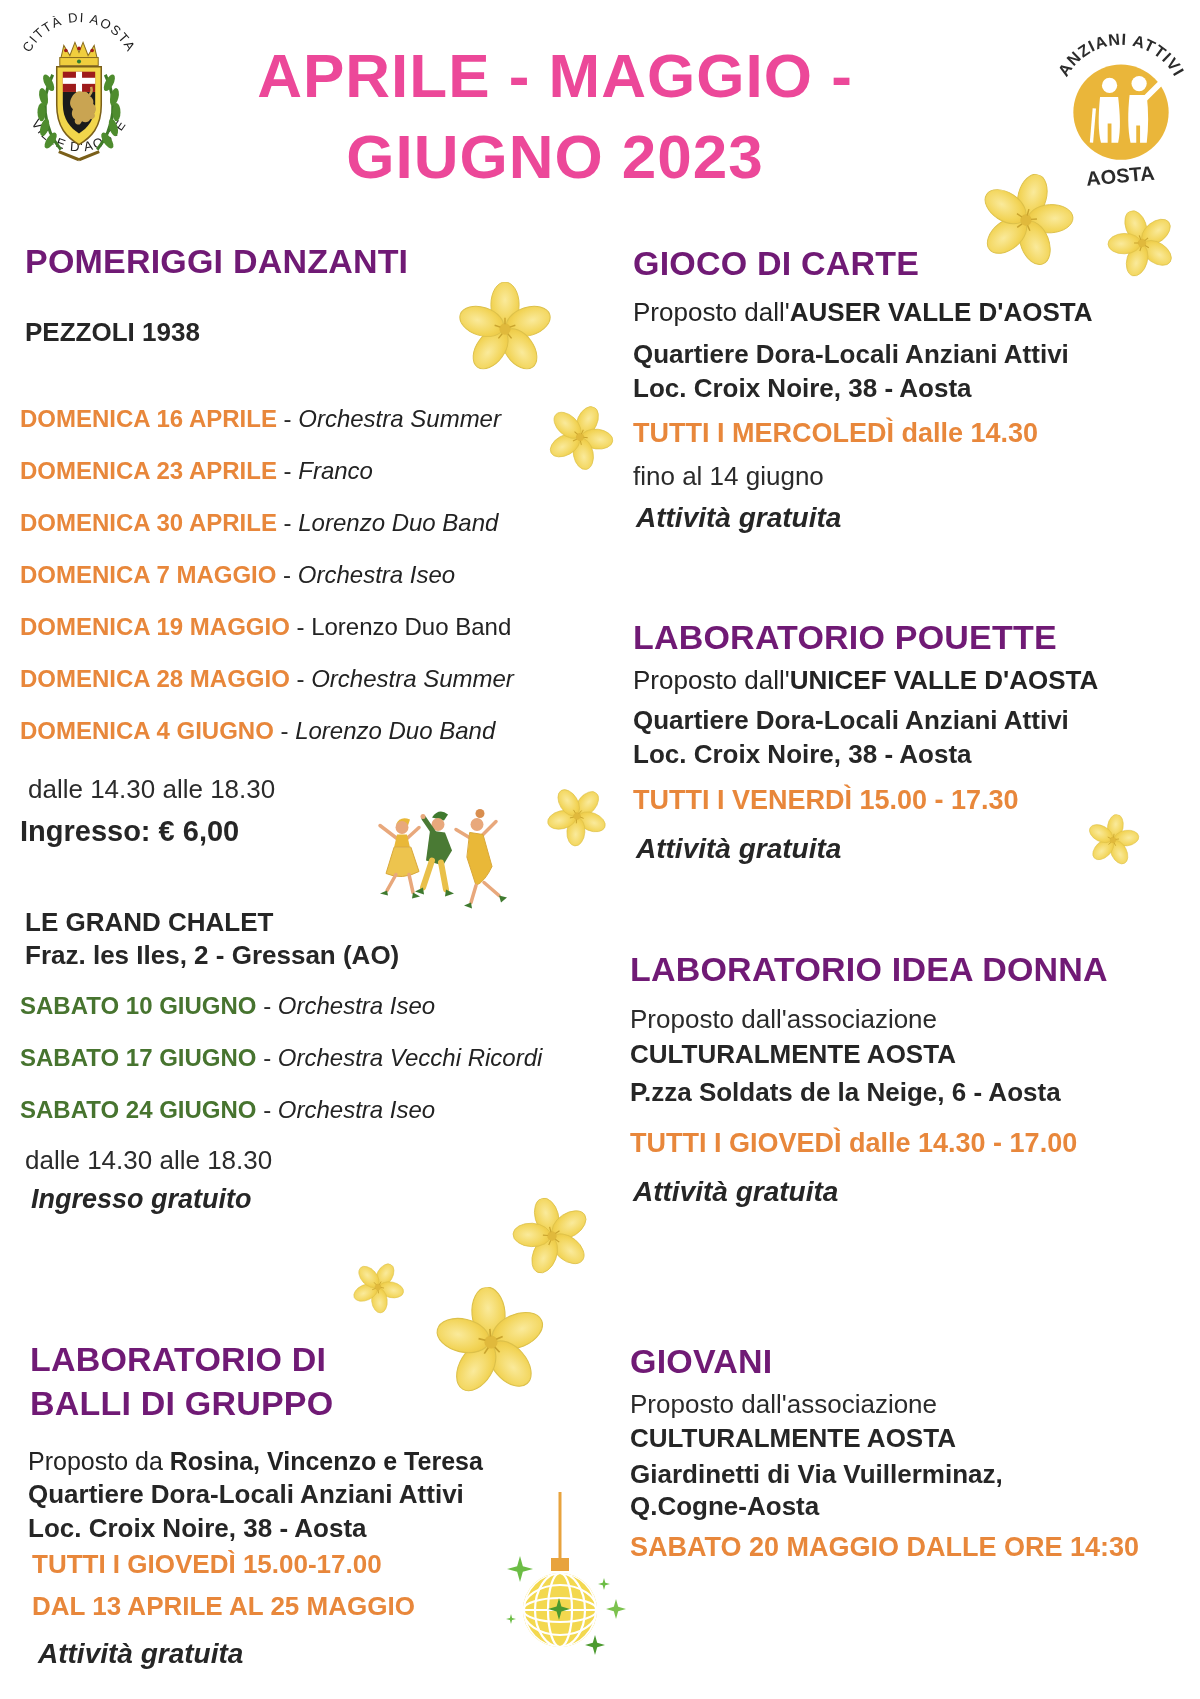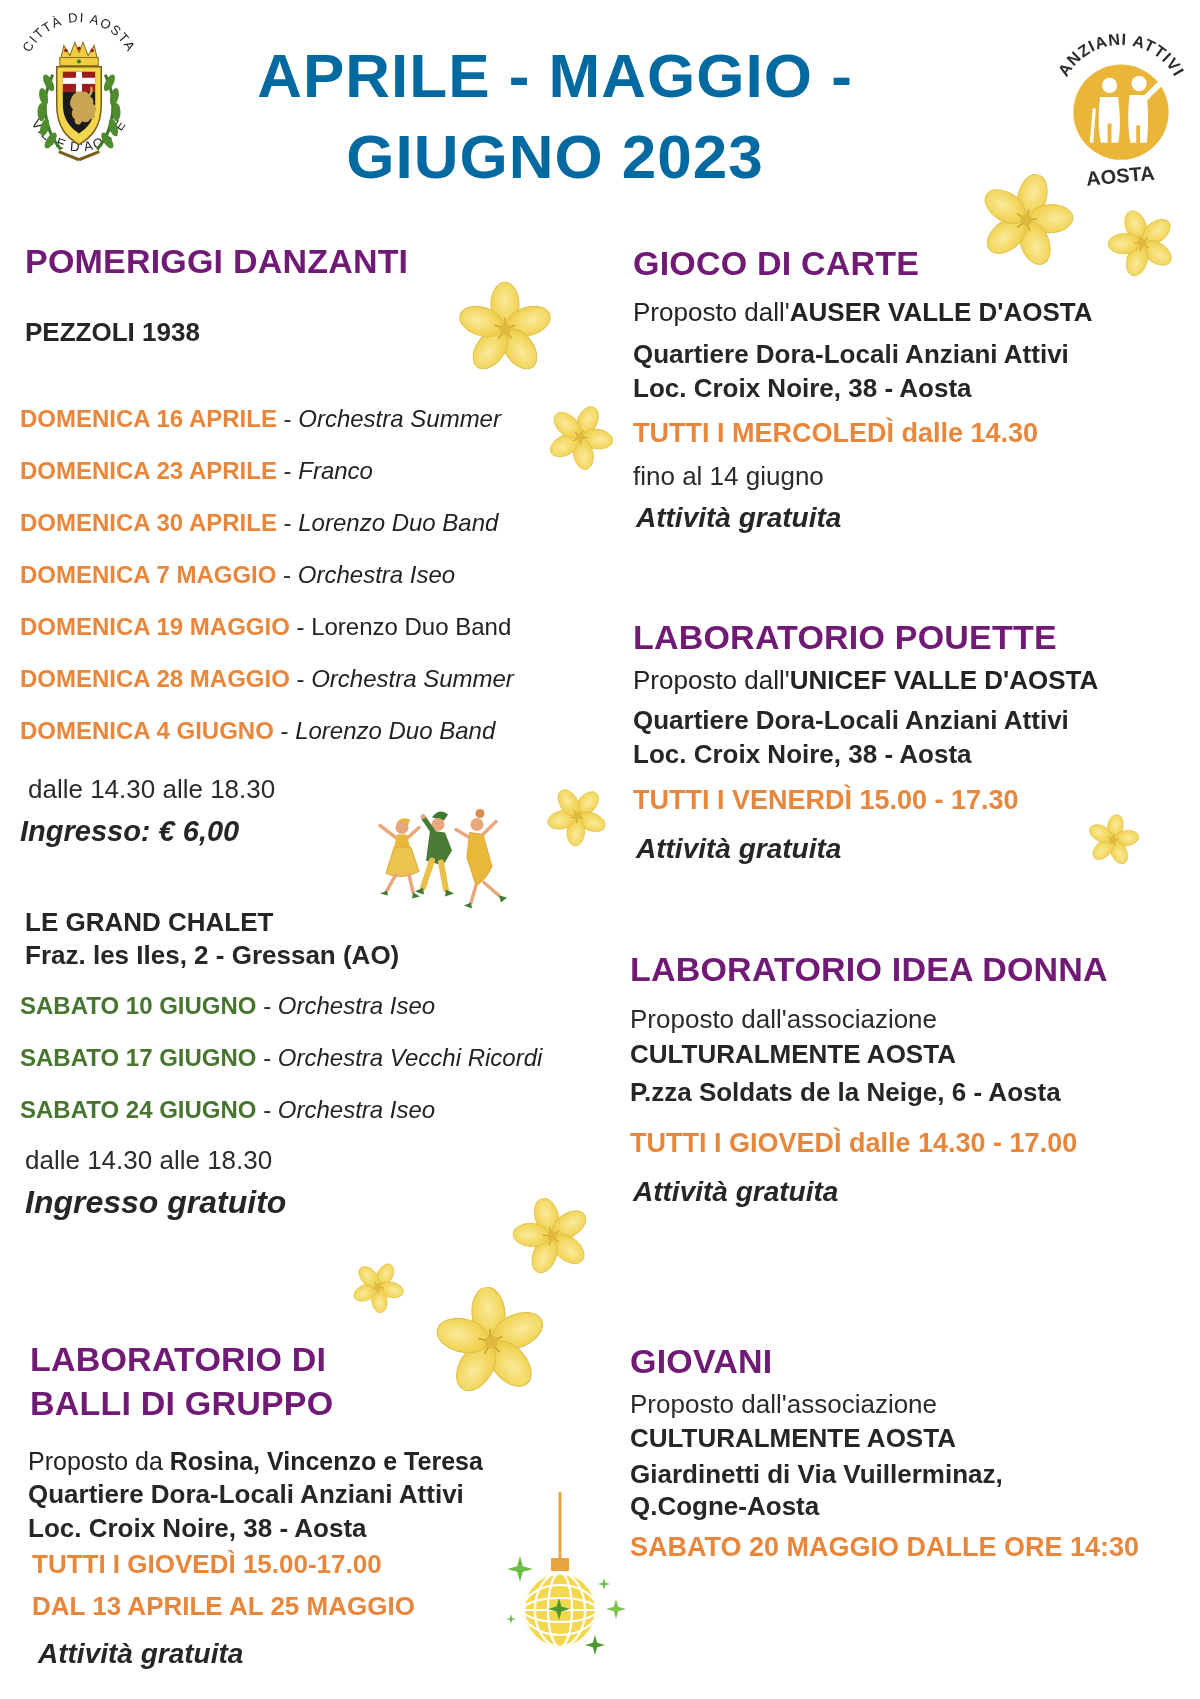--- a/index.html
+++ b/index.html
@@ -15,21 +15,21 @@
   .note{font-size:28px; font-weight:700; font-style:italic; color:#262626;text-align:center;}
   .sched{font-size:27px; font-weight:700; color:#E8873B;}
   .evt{position:absolute; left:20px; font-size:24px; white-space:nowrap;}
   .evt .date{font-weight:700; color:#E8873B;}
   .evt.sab .date{color:#47742F;margin-top:48px;}
   .evt .sep{color:#2b2b2b;}
   .evt .band{font-style:italic; color:#222;}
   .evt.plain .band{font-style:normal;}
   .title{
     position:absolute; left:170px; top:36px; width:770px; text-align:center;
-    font-size:62px; font-weight:800; color:#0369a1; line-height:1.3; letter-spacing:1px;
+    font-size:62px; font-weight:800; color:#ec4899; line-height:1.3; letter-spacing:1px;
   }
   .flower{position:absolute;}
   .mix .pre{font-weight:400;}
   .mix .org{font-weight:700;}
   svg text{font-family:"Liberation Sans", sans-serif;}
   .defs{position:absolute; width:0; height:0;}
 </style>
 </head>
 <body>
 
@@ -219,31 +219,31 @@
 
   <div class="evt" style="top:405px"><span class="date">DOMENICA 16 APRILE</span><span class="sep"> - </span><span class="band">Orchestra Summer</span></div>
   <div class="evt" style="top:457px"><span class="date">DOMENICA 23 APRILE</span><span class="sep"> - </span><span class="band">Franco</span></div>
   <div class="evt" style="top:509px"><span class="date">DOMENICA 30 APRILE</span><span class="sep"> - </span><span class="band">Lorenzo Duo Band</span></div>
   <div class="evt" style="top:561px"><span class="date">DOMENICA 7 MAGGIO</span><span class="sep"> - </span><span class="band">Orchestra Iseo</span></div>
   <div class="evt plain" style="top:613px"><span class="date">DOMENICA 19 MAGGIO</span><span class="sep"> - </span><span class="band">Lorenzo Duo Band</span></div>
   <div class="evt" style="top:665px"><span class="date">DOMENICA 28 MAGGIO</span><span class="sep"> - </span><span class="band">Orchestra Summer</span></div>
   <div class="evt" style="top:717px"><span class="date">DOMENICA 4 GIUGNO</span><span class="sep"> - </span><span class="band">Lorenzo Duo Band</span></div>
 
   <div class="t reg" style="left:28px;top:775px">dalle 14.30 alle 18.30</div>
-  <div class="t" style="left:20px;top:815px;font-size:29px;font-weight:700;font-style:italic;color:#262626">Ingresso: € 6,00</div>
+  <div class="t" style="left:20px;top:815px;font-size:29px;font-weight:700;color:#262626">Ingresso: € 6,00</div>
 
   <div class="t addr" style="left:25px;top:908px">LE GRAND CHALET</div>
   <div class="t addr" style="left:25px;top:941px">Fraz. les Iles, 2 - Gressan (AO)</div>
 
   <div class="evt sab" style="top:992px"><span class="date">SABATO 10 GIUGNO</span><span class="sep"> - </span><span class="band">Orchestra Iseo</span></div>
   <div class="evt sab" style="top:1044px"><span class="date">SABATO 17 GIUGNO</span><span class="sep"> - </span><span class="band">Orchestra Vecchi Ricordi</span></div>
   <div class="evt sab" style="top:1096px"><span class="date">SABATO 24 GIUGNO</span><span class="sep"> - </span><span class="band">Orchestra Iseo</span></div>
 
   <div class="t reg" style="left:25px;top:1146px">dalle 14.30 alle 18.30</div>
-  <div class="t note" style="left:25px;top:1184px;font-size:32px">Ingresso gratuito</div>
+  <div class="t note" style="left:31px;top:1184px;font-size:27px">Ingresso gratuito</div>
 
   <div class="t h1" style="left:30px;top:1340px">LABORATORIO DI</div>
   <div class="t h1" style="left:30px;top:1384px">BALLI DI GRUPPO</div>
   <div class="t mix" style="left:28px;top:1447px;font-size:25px"><span class="pre">Proposto da </span><span class="org">Rosina, Vincenzo e Teresa</span></div>
   <div class="t addr" style="left:28px;top:1480px">Quartiere Dora-Locali Anziani Attivi</div>
   <div class="t addr" style="left:28px;top:1514px">Loc. Croix Noire, 38 - Aosta</div>
   <div class="t sched" style="left:32px;top:1550px;font-size:26px">TUTTI I GIOVEDÌ 15.00-17.00</div>
   <div class="t sched" style="left:32px;top:1592px;font-size:26px">DAL 13 APRILE AL 25 MAGGIO</div>
   <div class="t note" style="left:38px;top:1638px">Attività gratuita</div>
 

